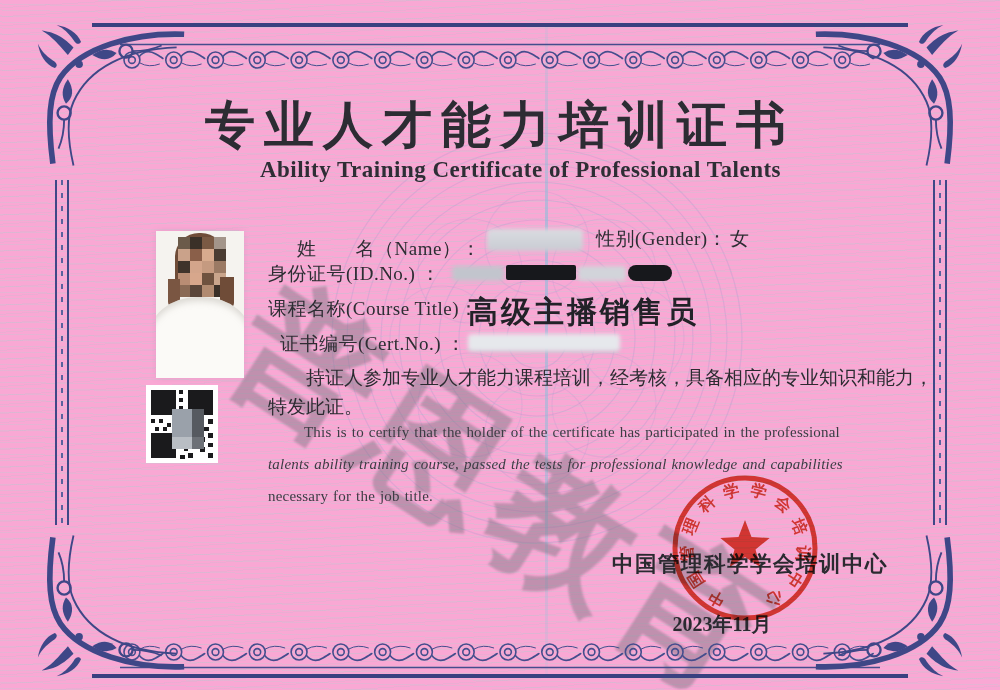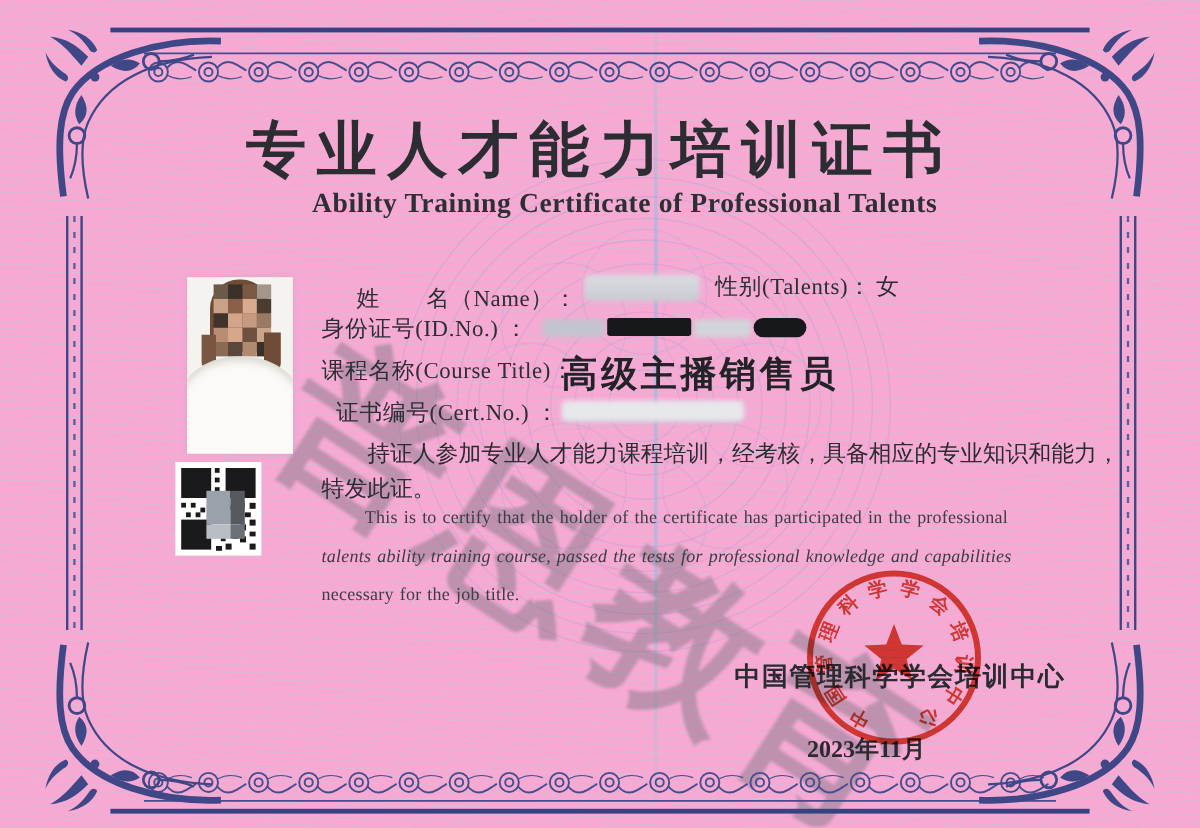--- a/index.html
+++ b/index.html
@@ -277,21 +277,21 @@
     <g>
       <rect x="26" y="24" width="20" height="28" fill="#9aa1aa"></rect>
       <rect x="46" y="24" width="12" height="28" fill="#565a60"></rect>
       <rect x="26" y="52" width="20" height="12" fill="#b9bec4"></rect>
       <rect x="46" y="52" width="12" height="12" fill="#6d7177"></rect>
     </g>
   </svg>
 
   <div class="row r-name"><span class="lbl">姓　　名（Name）：</span></div>
   <div class="smudge s-name"></div>
-  <div class="row r-gender"><span class="lbl">性别(Talents)：</span></div>
+  <div class="row r-gender"><span class="lbl">性别(Gender)：</span></div>
   <div class="g-val">女</div>
 
   <div class="row r-id"><span class="lbl">身份证号(ID.No.) ：</span></div>
   <div class="smudge s-id-a"></div>
   <div class="bar bar1"></div>
   <div class="smudge s-id-b"></div>
   <div class="bar bar2"></div>
 
   <div class="row r-course"><span class="lbl">课程名称(Course Title)：</span></div>
   <div class="course-val">高级主播销售员</div>

